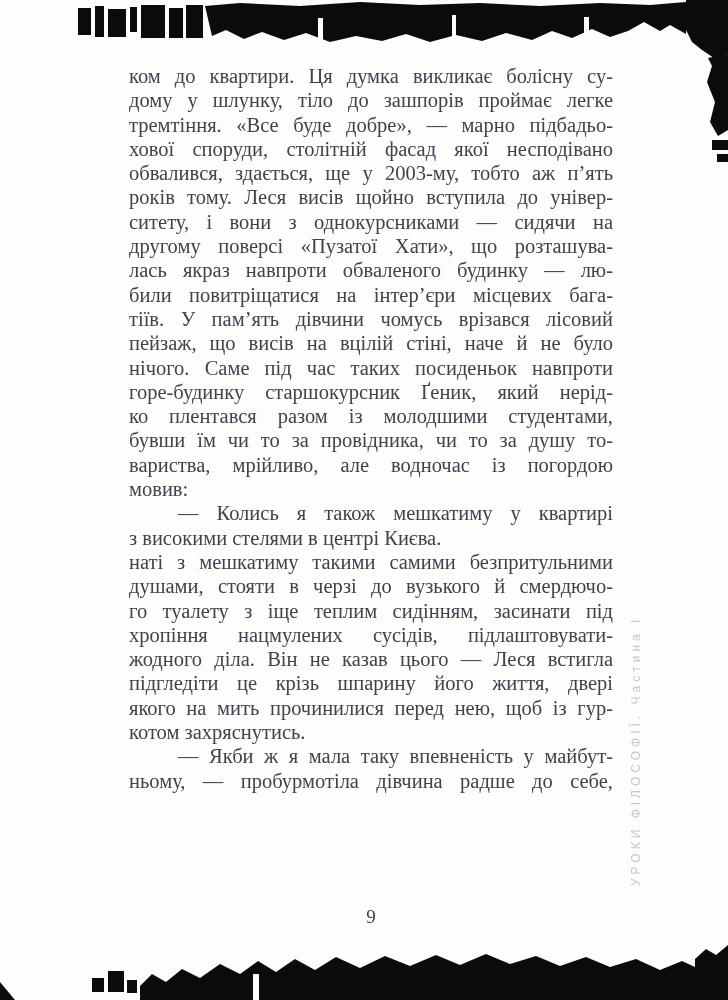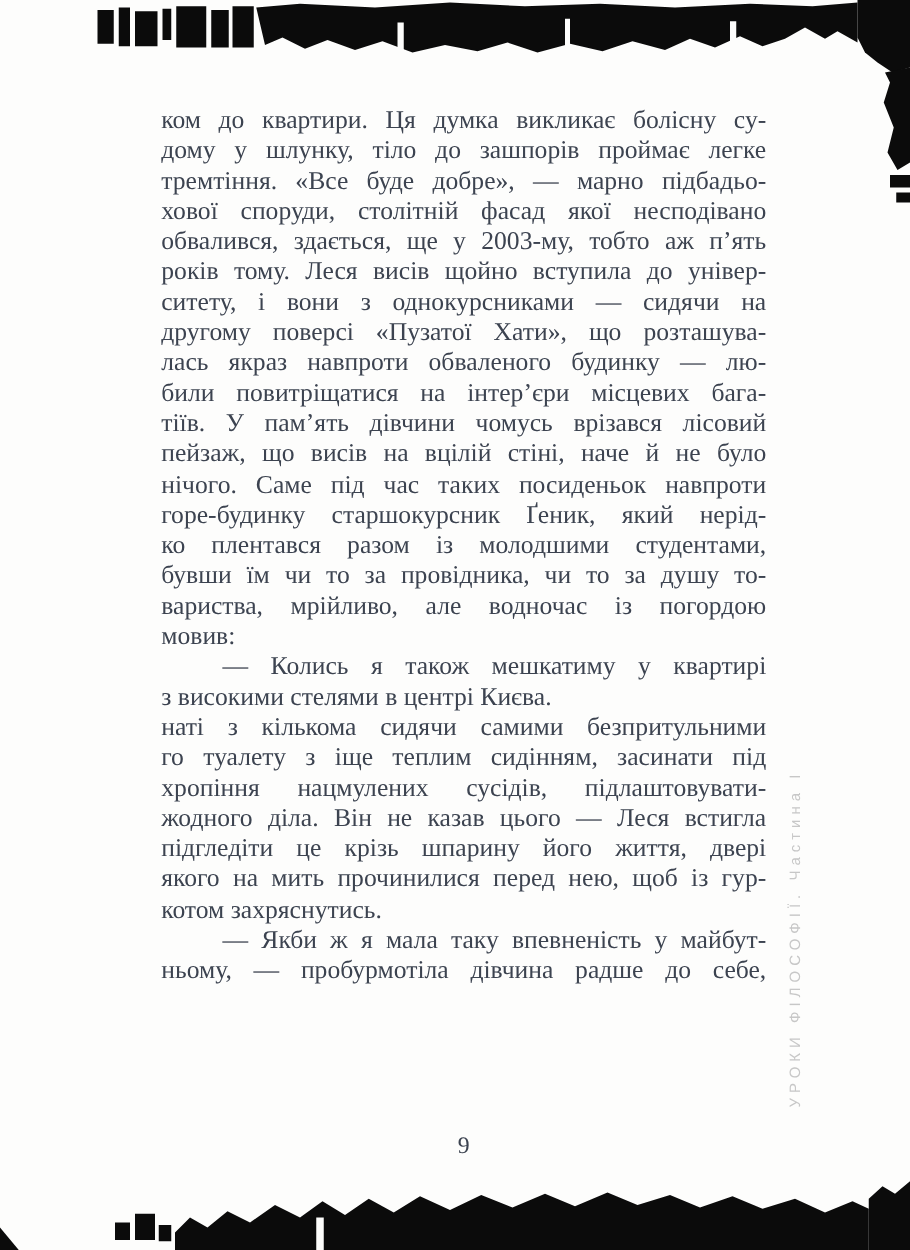--- a/index.html
+++ b/index.html
@@ -12,21 +12,21 @@
     width: 728px;
     height: 1000px;
     background: #fdfdfc;
     overflow: hidden;
     font-family: "Liberation Serif", "DejaVu Serif", serif;
     color: #3c4350;
   }
   .text-block {
     position: absolute;
     left: 129px;
-    top: 84px;
+    top: 64px;
     width: 484px;
     font-size: 20.5px;
     line-height: 24.3px;
   }
   .line {
     height: 24.3px;
     text-align: justify;
     text-align-last: justify;
     white-space: nowrap;
   }
@@ -88,21 +88,22 @@
       <div class="line">тіїв. У пам’ять дівчини чомусь врізався лісовий</div>
       <div class="line">пейзаж, що висів на вцілій стіні, наче й не було</div>
       <div class="line">нічого. Саме під час таких посиденьок навпроти</div>
       <div class="line">горе-будинку старшокурсник Ґеник, який нерід-</div>
       <div class="line">ко плентався разом із молодшими студентами,</div>
       <div class="line">бувши їм чи то за провідника, чи то за душу то-</div>
       <div class="line">вариства, мрійливо, але водночас із погордою</div>
       <div class="line para-end">мовив:</div>
       <div class="line indent">— Колись я також мешкатиму у квартирі</div>
       <div class="line para-end">з високими стелями в центрі Києва.</div>
-      <div class="line">наті з кількома сидячи самими безпритульними</div>
+      <div class="line">наті з мешкатиму такими самими безпритульними</div>
+      <div class="line">душами, стояти в черзі до вузького й смердючо-</div>
       <div class="line">го туалету з іще теплим сидінням, засинати під</div>
       <div class="line">хропіння нацмулених сусідів, підлаштовувати-</div>
       <div class="line">жодного діла. Він не казав цього — Леся встигла</div>
       <div class="line">підгледіти це крізь шпарину його життя, двері</div>
       <div class="line">якого на мить прочинилися перед нею, щоб із гур-</div>
       <div class="line para-end">котом захряснутись.</div>
       <div class="line indent">— Якби ж я мала таку впевненість у майбут-</div>
       <div class="line">ньому, — пробурмотіла дівчина радше до себе,</div>
     </div>
 

